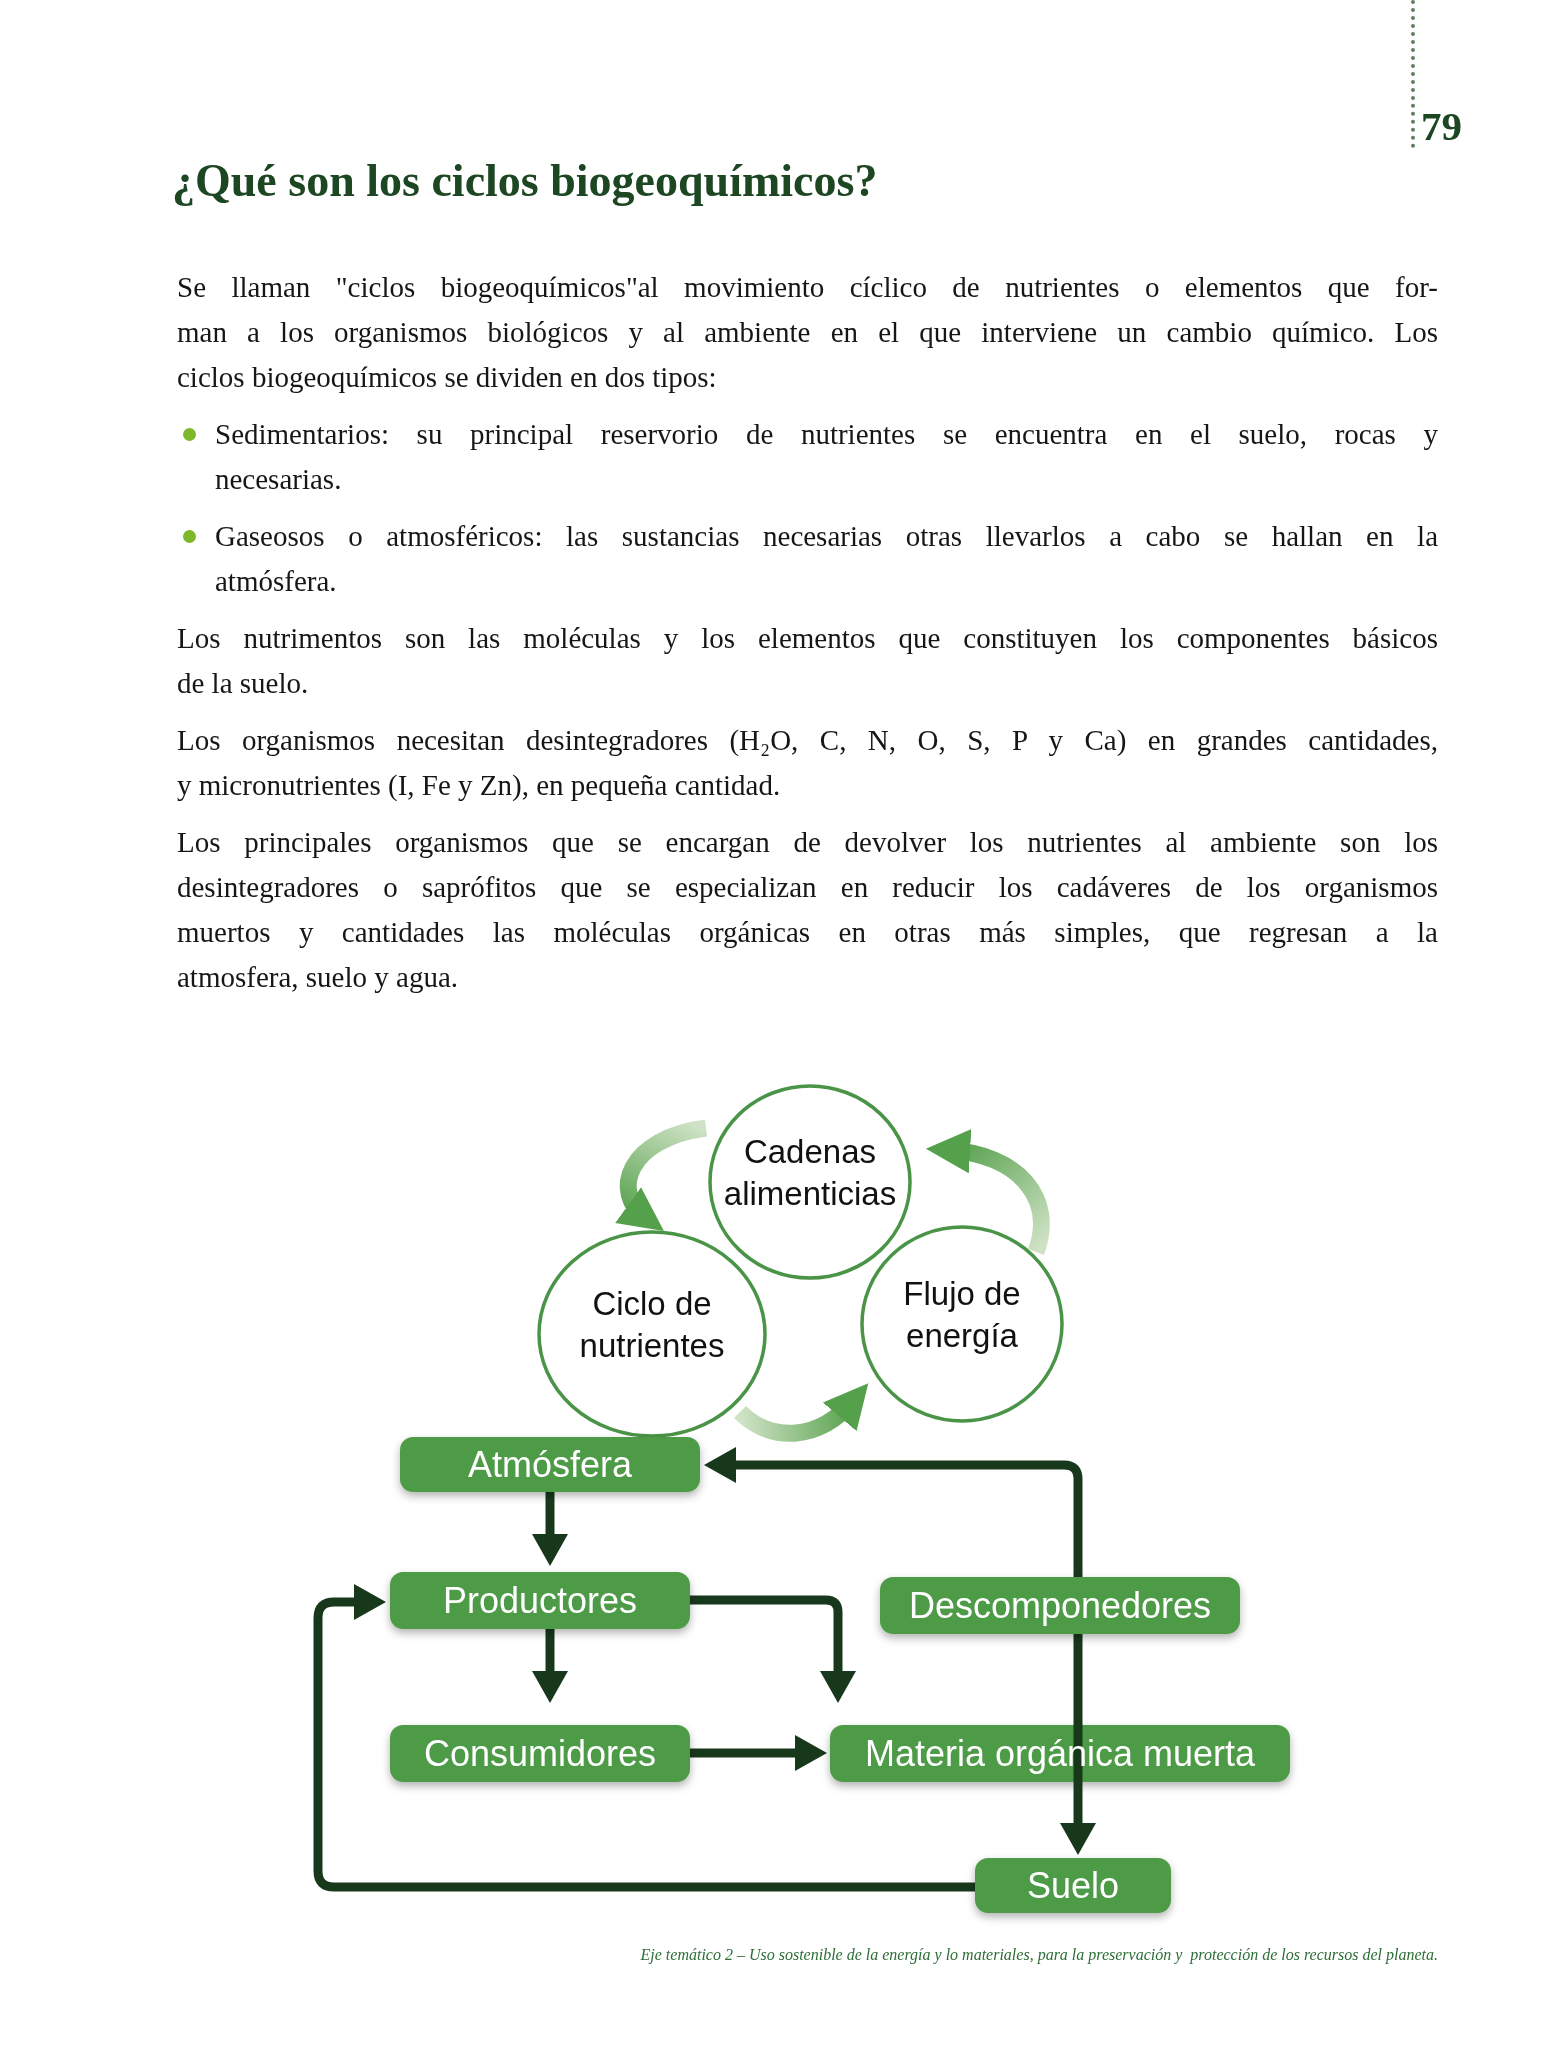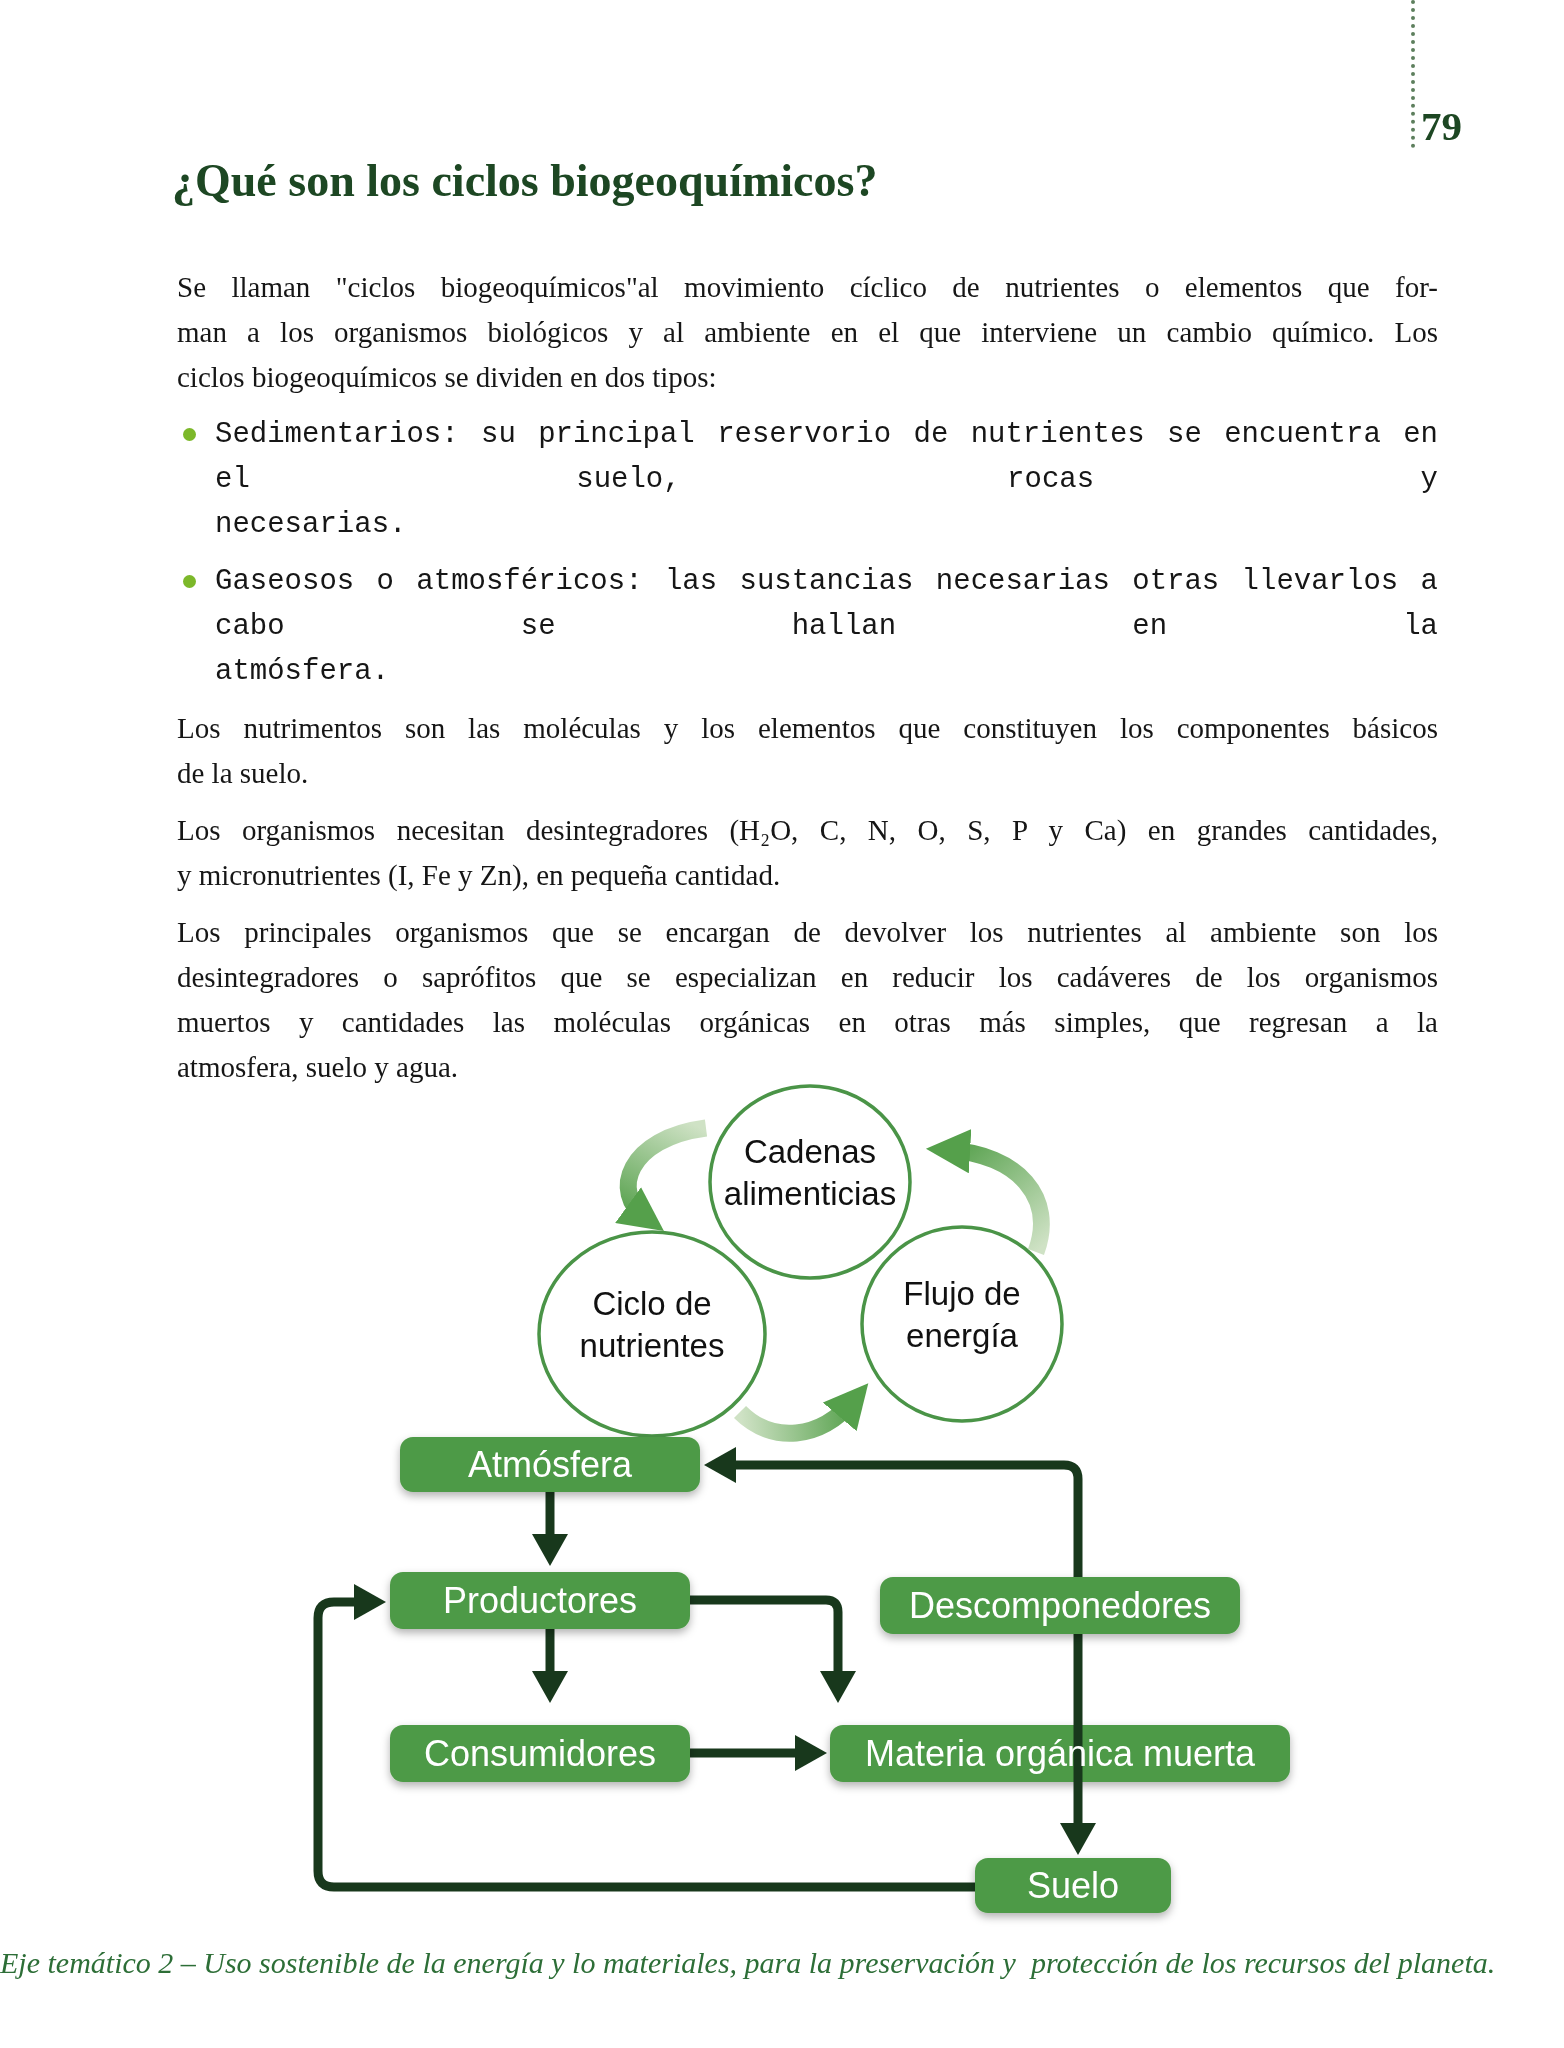--- a/index.html
+++ b/index.html
@@ -11,36 +11,36 @@
   .page-number{position:absolute;left:1421px;top:106px;font-size:41px;font-weight:bold;
                color:#1d4723;line-height:1;}
 
   .title{position:absolute;left:172px;top:154px;margin:0;font-size:46px;font-weight:bold;
          color:#1d4723;white-space:nowrap;font-family:"Liberation Serif",serif;}
 
   .body-text{position:absolute;left:177px;top:265px;width:1261px;font-size:29px;color:#161616;}
   .para{margin:0 0 12px 0;line-height:45px;}
   .jline{display:block;text-align:justify;text-align-last:justify;}
   .jline.last{text-align-last:left;}
-  .bullet-item{position:relative;padding-left:38px;margin:0 0 12px 0;line-height:45px;font-family:Liberation Mono, monospace;}
+  .bullet-item{position:relative;padding-left:38px;margin:0 0 12px 0;line-height:45px;}
   .bullet-dot{position:absolute;left:6px;top:16px;width:13px;height:13px;border-radius:50%;
               background:#7cb82a;}
   .bullet-text{display:block;}
 
   .cycle-svg{position:absolute;left:500px;top:1075px;}
   .flow-svg{position:absolute;left:300px;top:1425px;}
   .cycle-label{font-family:"Liberation Sans",sans-serif;font-size:33px;fill:#111111;}
   .flow-label{font-family:"Liberation Sans",sans-serif;font-size:36px;fill:#ffffff;}
   .flow-box{fill:#4e9a47;}
   .flow-line{stroke:#18381c;stroke-width:9;fill:none;}
   .flow-head{fill:#18381c;stroke:none;}
   .circle-node{fill:#ffffff;stroke:#4a9447;stroke-width:3.5;}
 
   .footer{position:absolute;left:0;top:1946px;width:1438px;text-align:right;
-          font-size:30px;font-style:italic;color:#2d6e37;white-space:pre;
+          font-size:16px;font-style:italic;color:#2d6e37;white-space:pre;
           font-family:"Liberation Serif",serif;}
 </style>
 </head>
 <body>
 
 <div class="page">
 
   <div class="dotted-rule"></div>
   <div class="page-number">79</div>
 

